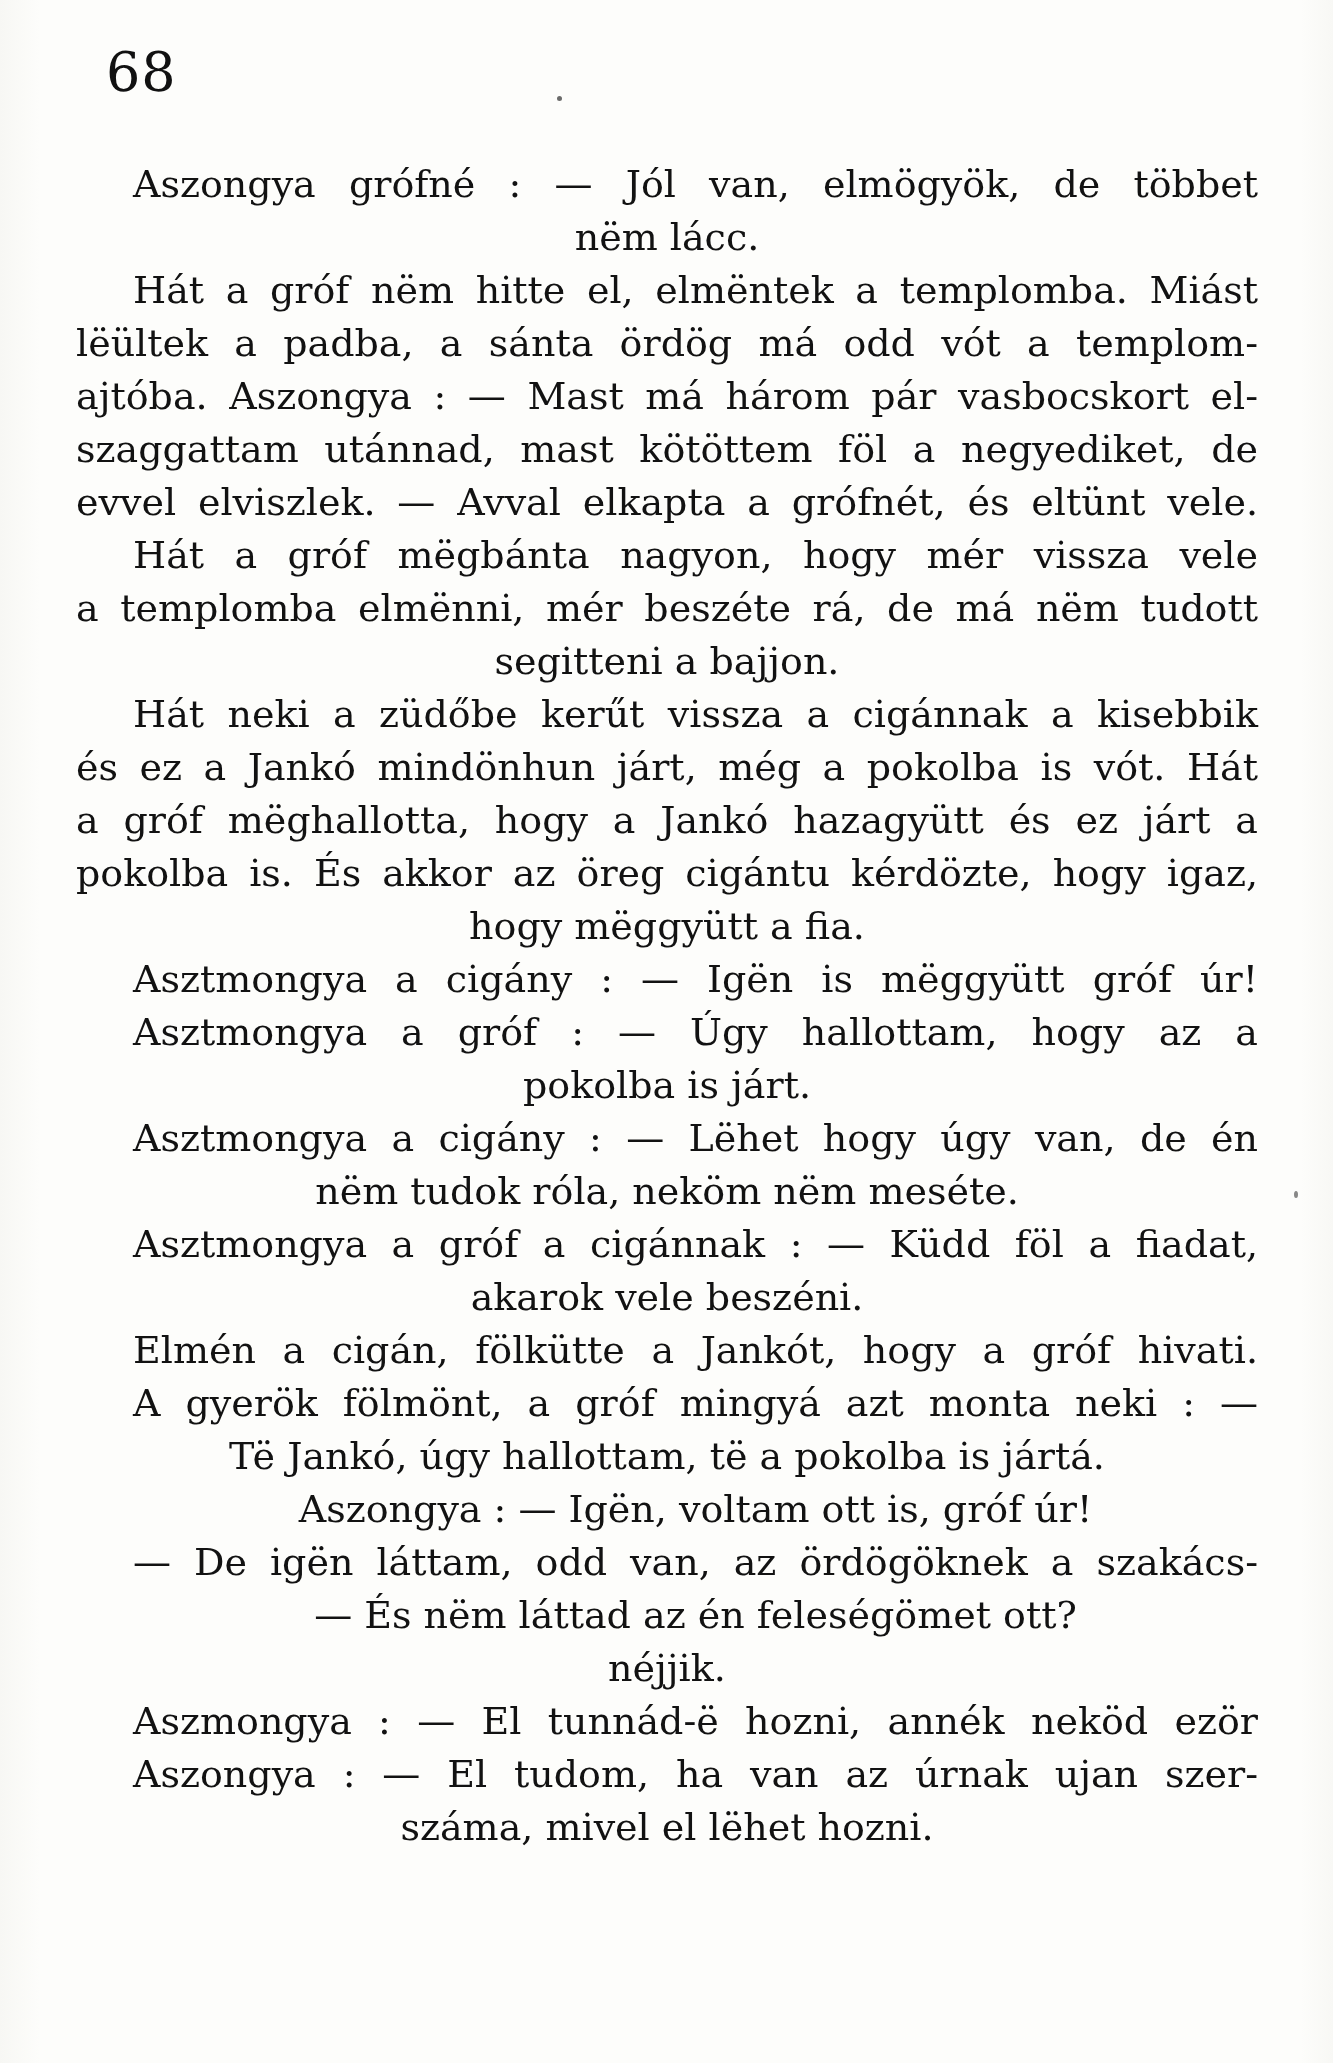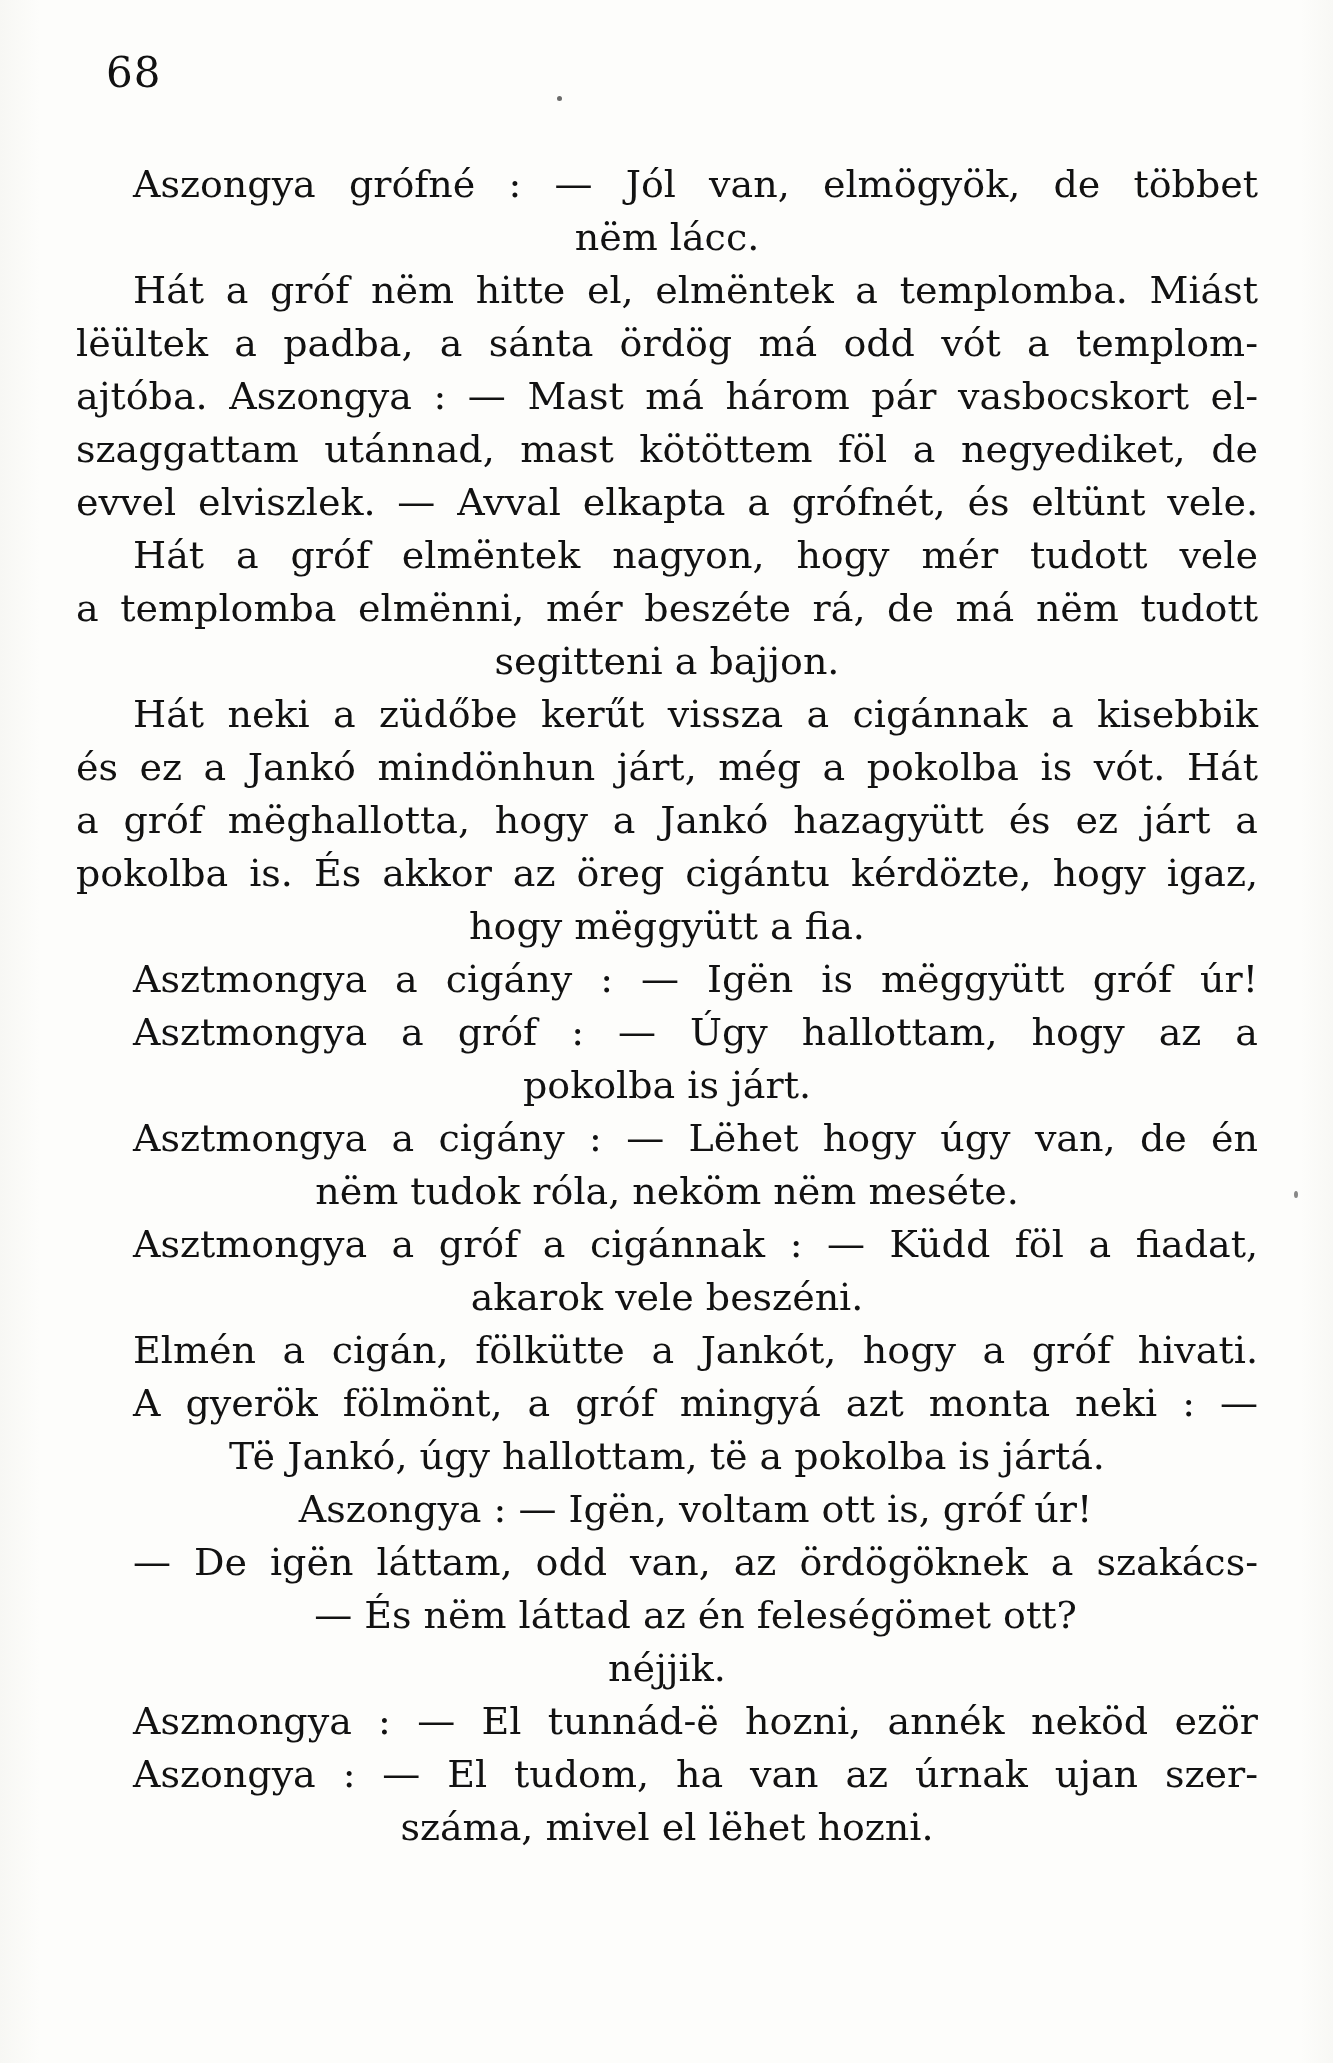--- a/index.html
+++ b/index.html
@@ -15,21 +15,21 @@
     font-family: "DejaVu Serif", "Liberation Serif", serif;
     overflow: hidden;
   }
   .page {
     position: absolute;
     inset: 0;
     background: linear-gradient(90deg, #f7f7f4 0px, #fdfdfb 40px, #fdfdfb 1300px, #f8f8f5 1333px);
   }
   .page-number {
     margin: 50px 0 0 106px;
-    font-size: 42px;
+    font-size: 54px;
     line-height: 46px;
     letter-spacing: 1px;
     color: #111;
   }
   .text-block {
     margin: 62px 4px 0 76px;
     width: 1182px;
   }
   .line {
     font-size: 38px;
@@ -62,21 +62,21 @@
   <div class="page-number">68</div>
 
   <div class="text-block" id="text-block">
       <div class="line indent justify">Aszongya grófné : — Jól van, elmögyök, de többet</div>
       <div class="line">nëm lácc.</div>
       <div class="line indent justify">Hát a gróf nëm hitte el, elmëntek a templomba. Miást</div>
       <div class="line justify">lëültek a padba, a sánta ördög má odd vót a templom-</div>
       <div class="line justify">ajtóba. Aszongya : — Mast má három pár vasbocskort el-</div>
       <div class="line justify">szaggattam utánnad, mast kötöttem föl a negyediket, de</div>
       <div class="line justify">evvel elviszlek. — Avval elkapta a grófnét, és eltünt vele.</div>
-      <div class="line indent justify">Hát a gróf elmëntek nagyon, hogy mér tudott vele</div>
+      <div class="line indent justify">Hát a gróf mëgbánta nagyon, hogy mér vissza vele</div>
       <div class="line justify">a templomba elmënni, mér beszéte rá, de má nëm tudott</div>
       <div class="line">segitteni a bajjon.</div>
       <div class="line indent justify">Hát neki a züdőbe kerűt vissza a cigánnak a kisebbik</div>
       <div class="line justify">és ez a Jankó mindönhun járt, még a pokolba is vót. Hát</div>
       <div class="line justify">a gróf mëghallotta, hogy a Jankó hazagyütt és ez járt a</div>
       <div class="line justify">pokolba is. És akkor az öreg cigántu kérdözte, hogy igaz,</div>
       <div class="line">hogy mëggyütt a fia.</div>
       <div class="line indent justify">Asztmongya a cigány : — Igën is mëggyütt gróf úr!</div>
       <div class="line indent justify">Asztmongya a gróf : — Úgy hallottam, hogy az a</div>
       <div class="line">pokolba is járt.</div>

